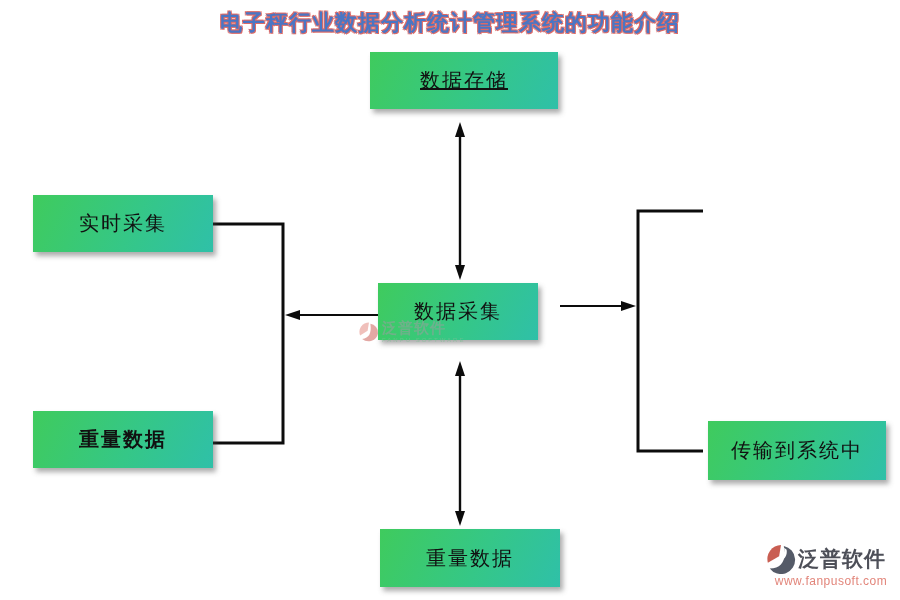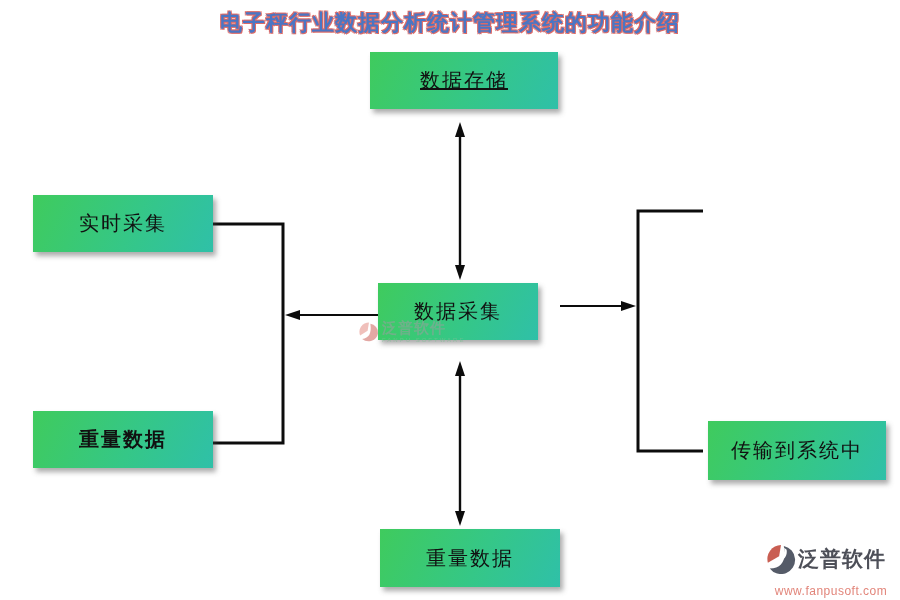--- a/index.html
+++ b/index.html
@@ -43,21 +43,21 @@
   .wm-sub{font-family:"Liberation Sans","DejaVu Sans",sans-serif;font-size:6px;
     color:#7dbf94;letter-spacing:2px;line-height:8px;}
   .brandmark{
     position:absolute;left:766px;top:544px;width:130px;
     display:flex;flex-wrap:wrap;align-items:center;
   }
   .bm-glyph{width:30px;height:30px;}
   .bm-name{font-family:"Liberation Sans","DejaVu Sans",sans-serif;font-weight:bold;
     font-size:21px;color:#4d4f58;letter-spacing:1px;margin-left:2px;}
   .bm-url{font-family:"Liberation Sans","DejaVu Sans",sans-serif;font-size:12px;
-    color:#e2857a;width:100%;text-align:center;margin-top:10px;text-decoration:none;letter-spacing:.5px;}
+    color:#e2857a;width:100%;text-align:center;margin-top:0;text-decoration:none;letter-spacing:.5px;}
 </style>
 </head>
 <body>
 
 <div class="stage">
 
   <div class="title">电子秤行业数据分析统计管理系统的功能介绍</div>
 
   <svg class="wires" width="900" height="600" viewBox="0 0 900 600">
 

